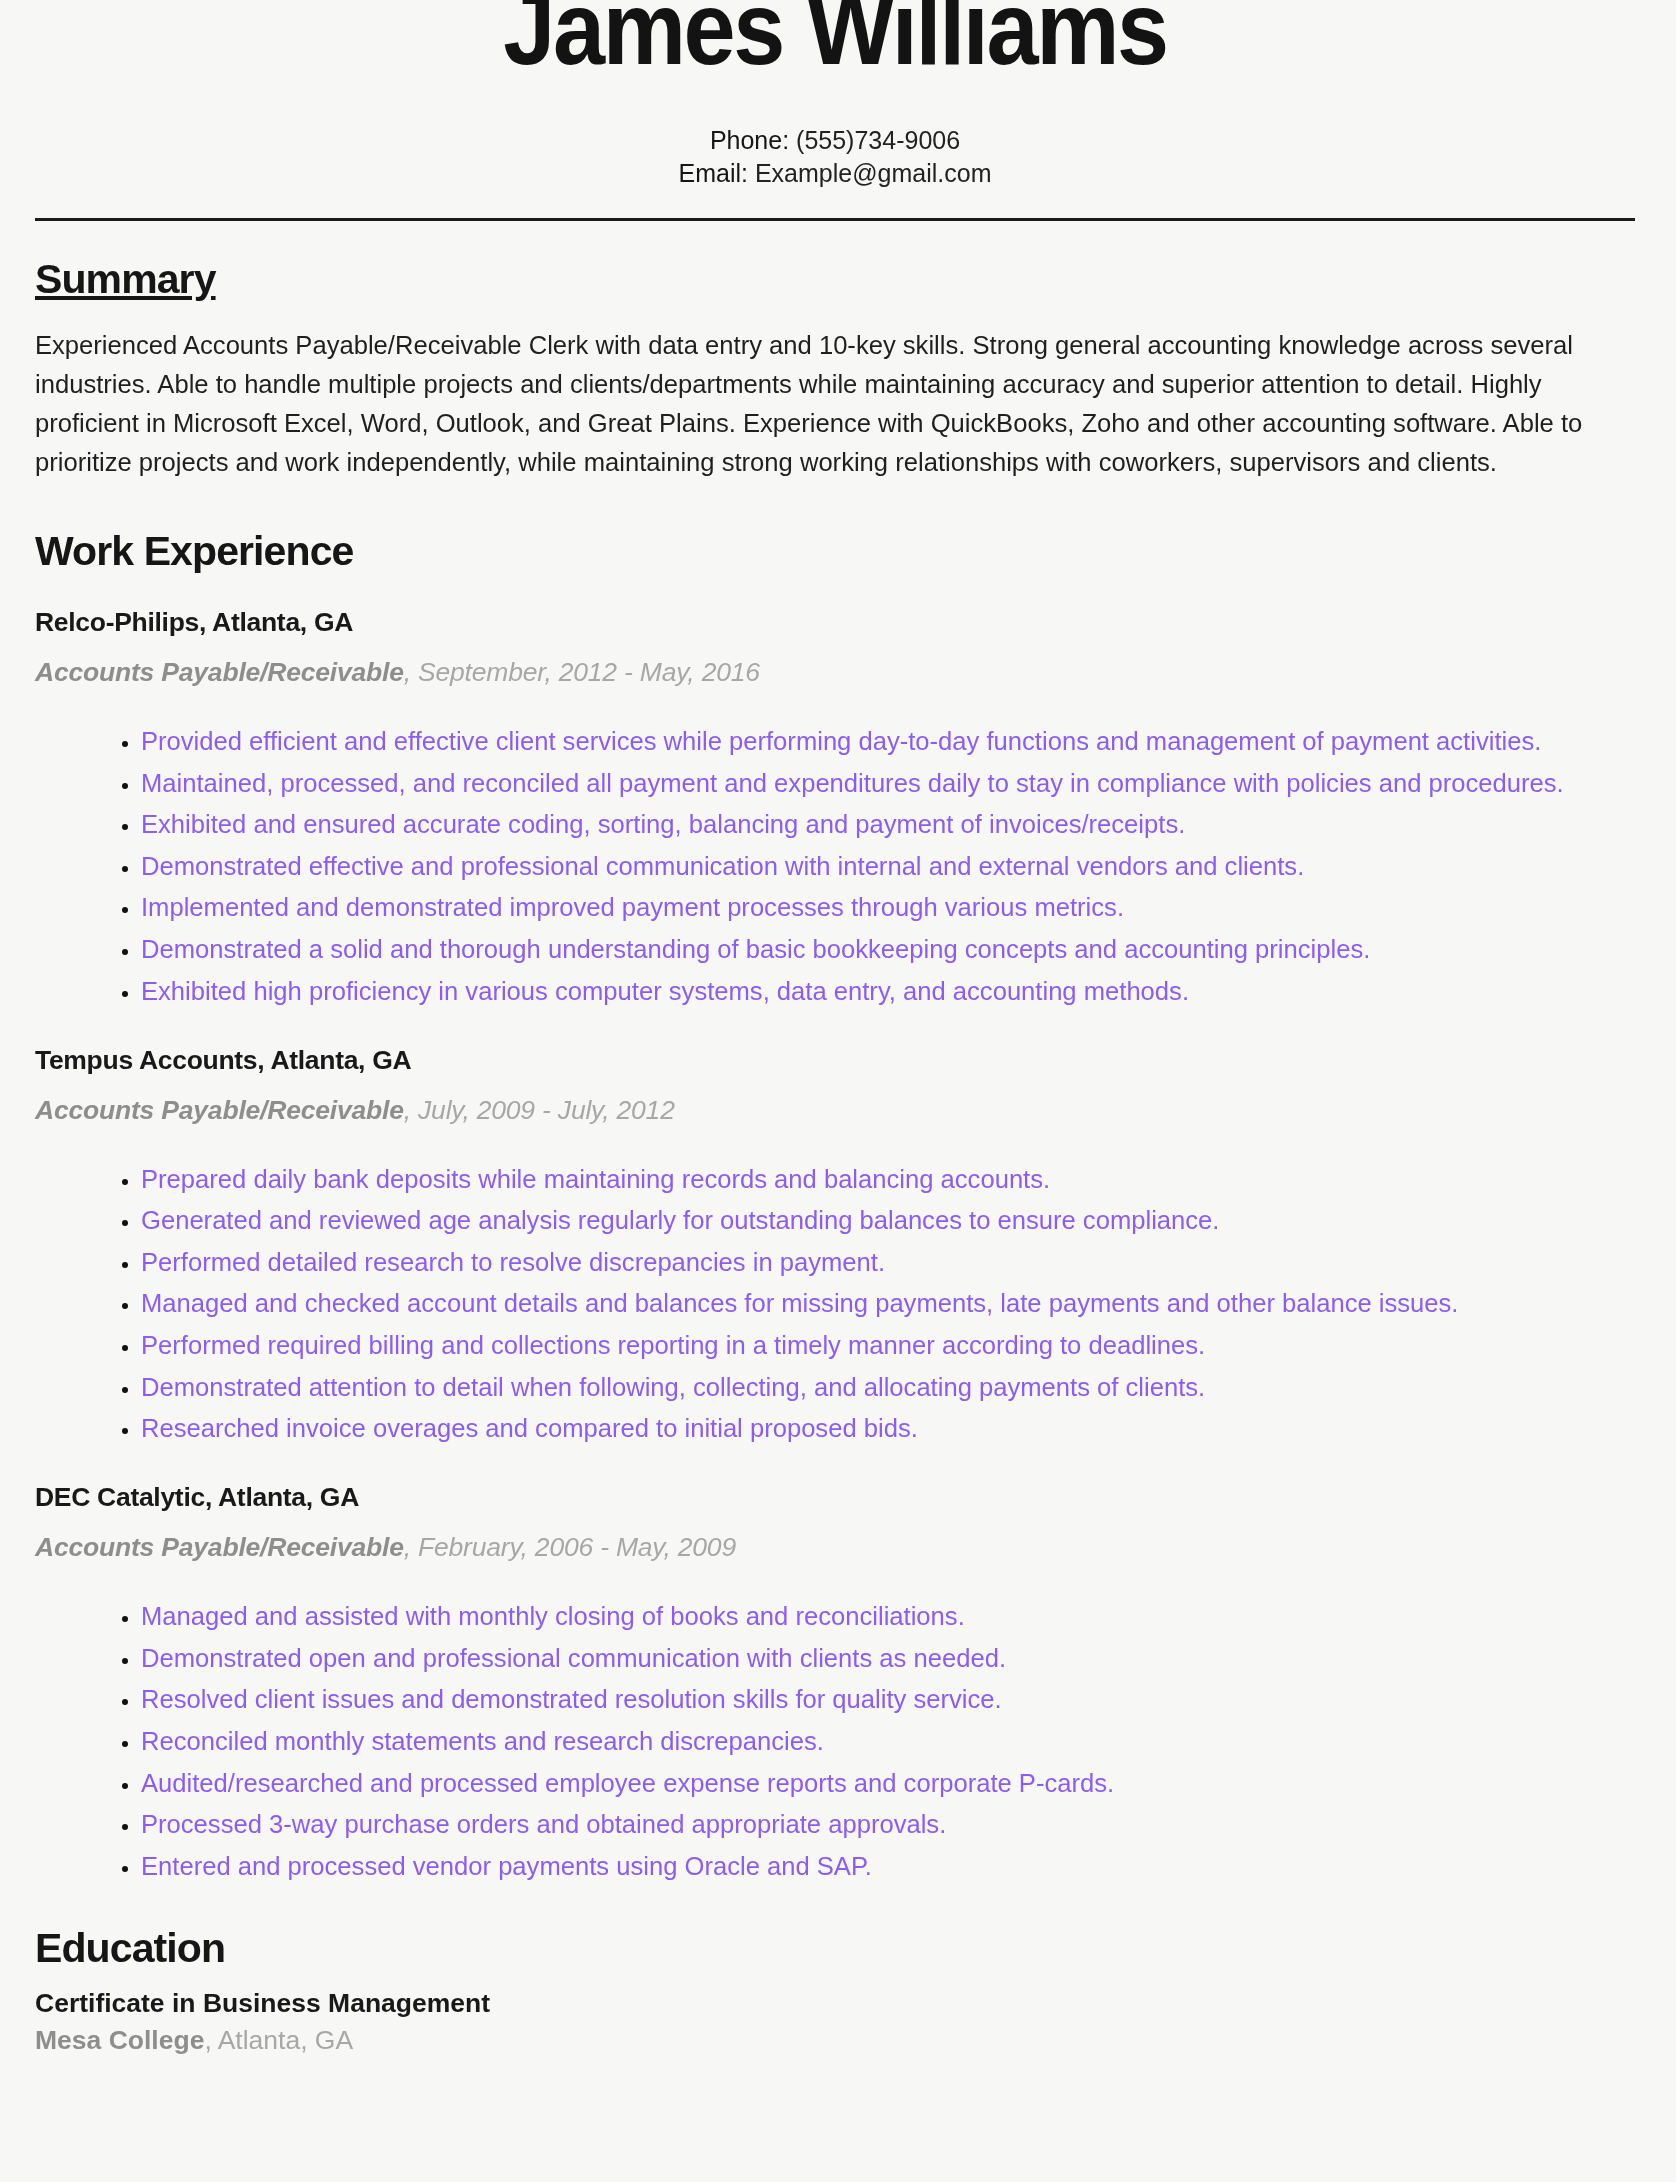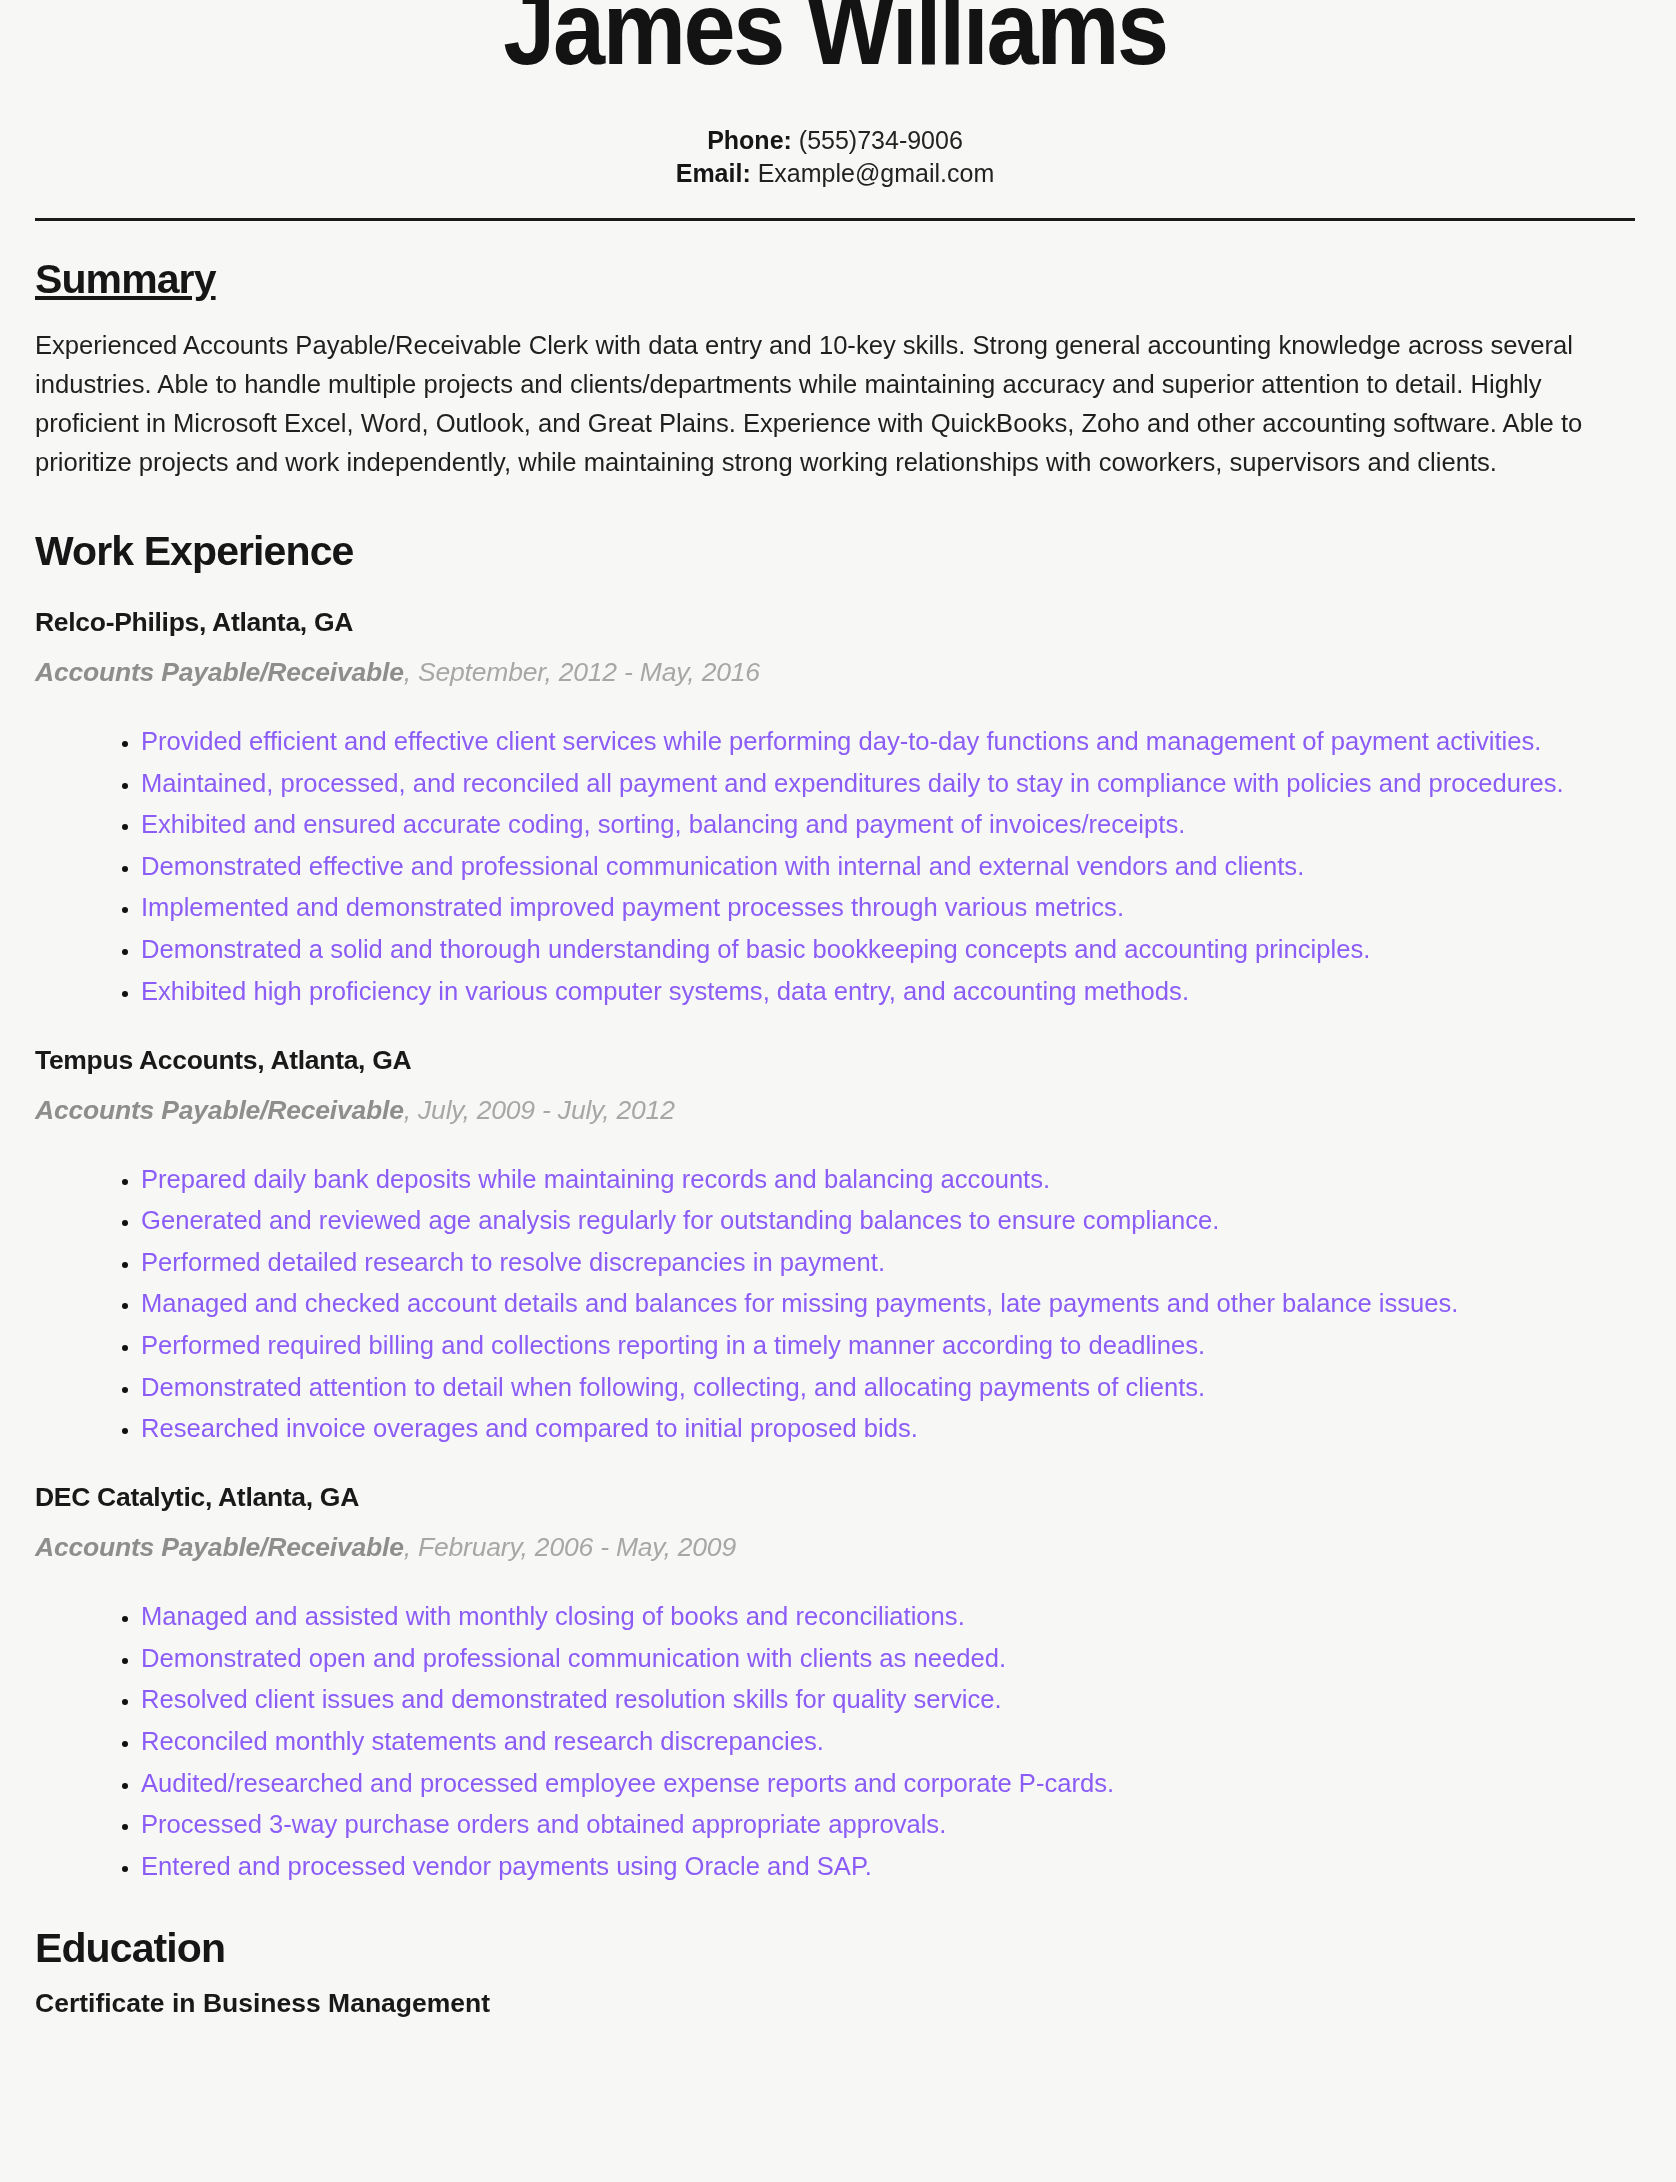--- a/index.html
+++ b/index.html
@@ -26,21 +26,21 @@
     transform-origin: center top;
     color: #131313;
   }
   .contact {
     margin-top: 53px;
     text-align: center;
     font-size: 25px;
     line-height: 33px;
     color: #222;
   }
-  .contact .lbl { font-weight: bold; color: #161616; }
+  .contact .lbl { font-weight: normal; color: #161616; }
 
   .rule {
     border: none;
     border-top: 3.5px solid #1b1b1b;
     margin: 28px 0 0 0;
   }
 
   
   h2.section {
     font-size: 41px;
@@ -175,17 +175,18 @@
         <li>Processed 3-way purchase orders and obtained appropriate approvals.</li>
         <li>Entered and processed vendor payments using Oracle and SAP.</li>
       </ul>
     </div>
   </section>
 
   <section>
     <h2 class="section edu-h">Education</h2>
     <div class="edu">
       <div class="edu-degree">Certificate in Business Management</div>
+      <div class="edu-school"><span class="school">Mesa College</span><span>, Atlanta, GA</span></div>
     </div>
   </section>
 
 </div>
 
 
 </body></html>

